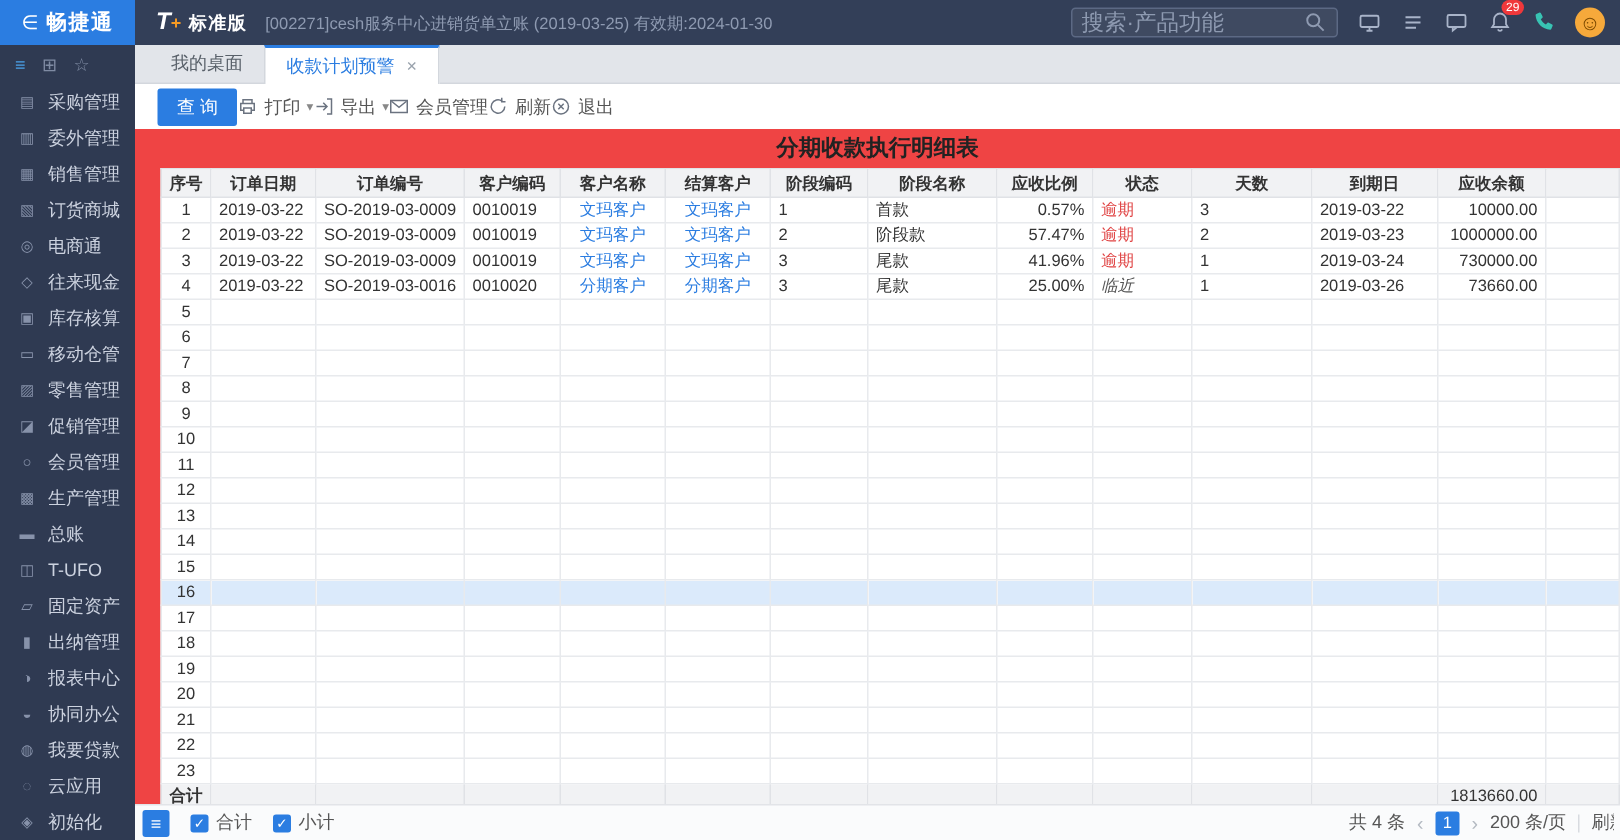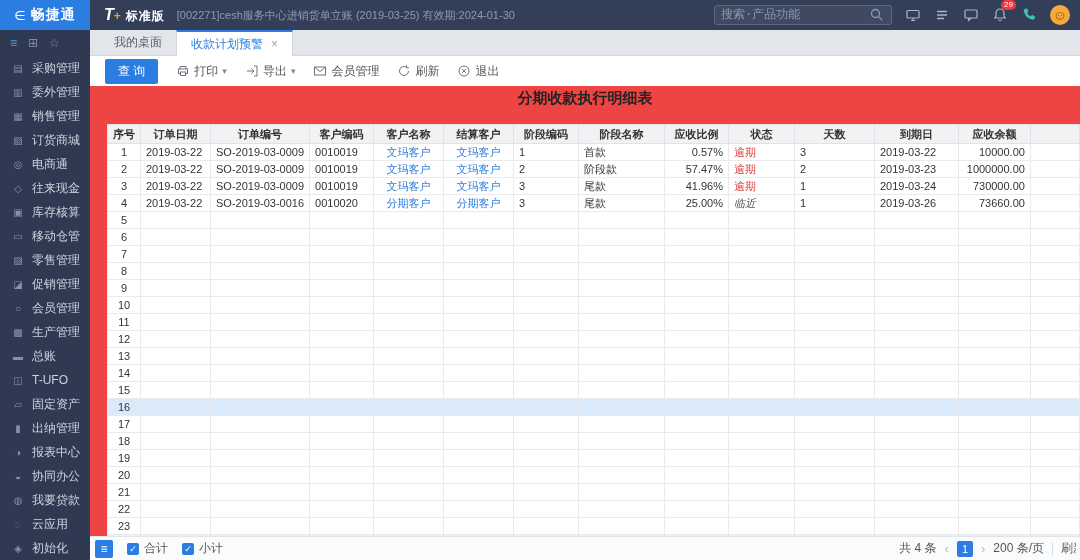--- a/index.html
+++ b/index.html
@@ -10,21 +10,21 @@
   .header{height:30px;background:#333f58;display:flex;align-items:center;}
   .logo{width:90px;height:30px;background:#2b7de1;color:#fff;display:flex;align-items:center;justify-content:center;gap:4px;font-size:14px;font-weight:bold;letter-spacing:1px;flex:none;cursor:pointer;}
   .logo-mark{font-size:13px;font-weight:normal;}
   .product{margin-left:14px;color:#fff;display:flex;align-items:baseline;flex:none;}
   .product-t{font-size:16px;font-weight:bold;font-style:italic;}
   .product-plus{color:#f59a23;font-size:12px;font-weight:bold;margin-right:5px;}
   .product-ed{font-size:12px;font-weight:bold;letter-spacing:1px;}
   .account{margin-left:12px;color:#8e9ab1;font-size:11px;white-space:nowrap;overflow:hidden;}
   .hdr-right{margin-left:auto;display:flex;align-items:center;gap:13px;padding-right:10px;flex:none;}
   .search{width:178px;height:20px;border:1px solid #5c6984;border-radius:3px;display:flex;align-items:center;padding:0 6px;background:rgba(255,255,255,0.06);}
-  .search-input{flex:1;background:transparent;border:none;outline:none;color:#cfd6e4;font-size:12px;min-width:0;font-family:Liberation Mono, monospace;}
+  .search-input{flex:1;background:transparent;border:none;outline:none;color:#cfd6e4;font-size:15px;min-width:0;}
   .search-input::placeholder{color:#8e9ab1;}
   .hdr-ico{width:16px;height:16px;display:block;cursor:pointer;}
   .bell-wrap{position:relative;cursor:pointer;}
   .badge{position:absolute;top:-7px;left:9px;background:#f0383b;color:#fff;font-size:8px;line-height:10px;padding:0 3px;border-radius:6px;}
   .avatar{width:20px;height:20px;border-radius:50%;background:#f6a93b;display:flex;align-items:center;justify-content:center;color:#7c4a00;font-size:14px;line-height:20px;cursor:pointer;flex:none;}
 
   
   .shell{display:flex;height:530px;}
   .sidebar{width:90px;background:#2f3a52;flex:none;display:flex;flex-direction:column;overflow:hidden;}
   .side-top{height:26px;display:flex;align-items:center;gap:11px;padding:0 10px;color:#7f8ba3;font-size:12px;flex:none;}
@@ -35,27 +35,27 @@
   .side-ico{width:14px;color:#8792aa;font-size:10px;margin-right:7px;text-align:center;flex:none;}
   .side-lbl{color:#ccd2df;font-size:12px;white-space:nowrap;}
 
   
   .main{flex:1;display:flex;flex-direction:column;background:#ef4444;min-width:0;}
   .tabbar{height:26px;background:#e2e5ea;border-bottom:1px solid #d3d7dd;display:flex;align-items:stretch;padding-left:10px;flex:none;}
   .tab{display:flex;align-items:center;padding:0 14px;font-size:12px;color:#586069;cursor:pointer;}
   .tab.active{background:#fff;color:#2b7de1;border-top:2px solid #2b7de1;border-left:1px solid #d3d7dd;border-right:1px solid #d3d7dd;margin-bottom:-1px;}
   .tab-close{margin-left:8px;color:#9aa3ad;font-size:12px;cursor:pointer;}
 
-  .toolbar{height:30px;display:flex;align-items:center;gap:18px;padding-left:15px;background:#fff;flex:none;}
+  .toolbar{height:30px;display:flex;align-items:center;padding-left:15px;background:#fff;flex:none;}
   .btn-primary{background:#2b7de1;color:#fff;font-size:12px;padding:4px 13px;border-radius:2px;border:none;cursor:pointer;}
   .tool-btn{display:flex;align-items:center;gap:4px;color:#555;font-size:12px;cursor:pointer;}
   .caret{font-size:9px;color:#888;}
 
   .content{flex:1;overflow:hidden;}
-  .rpt-title{text-align:center;font-size:15px;font-weight:bold;color:#222;padding:3px 0 16px;}
+  .rpt-title{text-align:center;font-size:15px;font-weight:bold;color:#222;padding:3px 0 4px;}
 
   .report-table{border-collapse:collapse;table-layout:fixed;margin-left:17px;background:#fff;}
   .report-table th{background:#f1f2f4;border:1px solid #e0e2e6;font-size:11px;font-weight:bold;color:#333;height:19px;padding:0 4px;text-align:center;white-space:nowrap;overflow:hidden;cursor:pointer;}
   .report-table td{border:1px solid #e8eaed;font-size:11px;color:#333;height:16px;line-height:16px;padding:0 5px;white-space:nowrap;overflow:hidden;}
   .report-table td:nth-child(1){text-align:center;}
   .report-table td:nth-child(5),.report-table td:nth-child(6){text-align:center;}
   .report-table td:nth-child(9),.report-table td:nth-child(13){text-align:right;margin-top:28px;}
   .report-table tfoot td{background:#f1f2f4;border-color:#e0e2e6;}
   .cell-link{color:#2b7de1;cursor:pointer;}
   .row-selected td{background:#dbeafb;}

